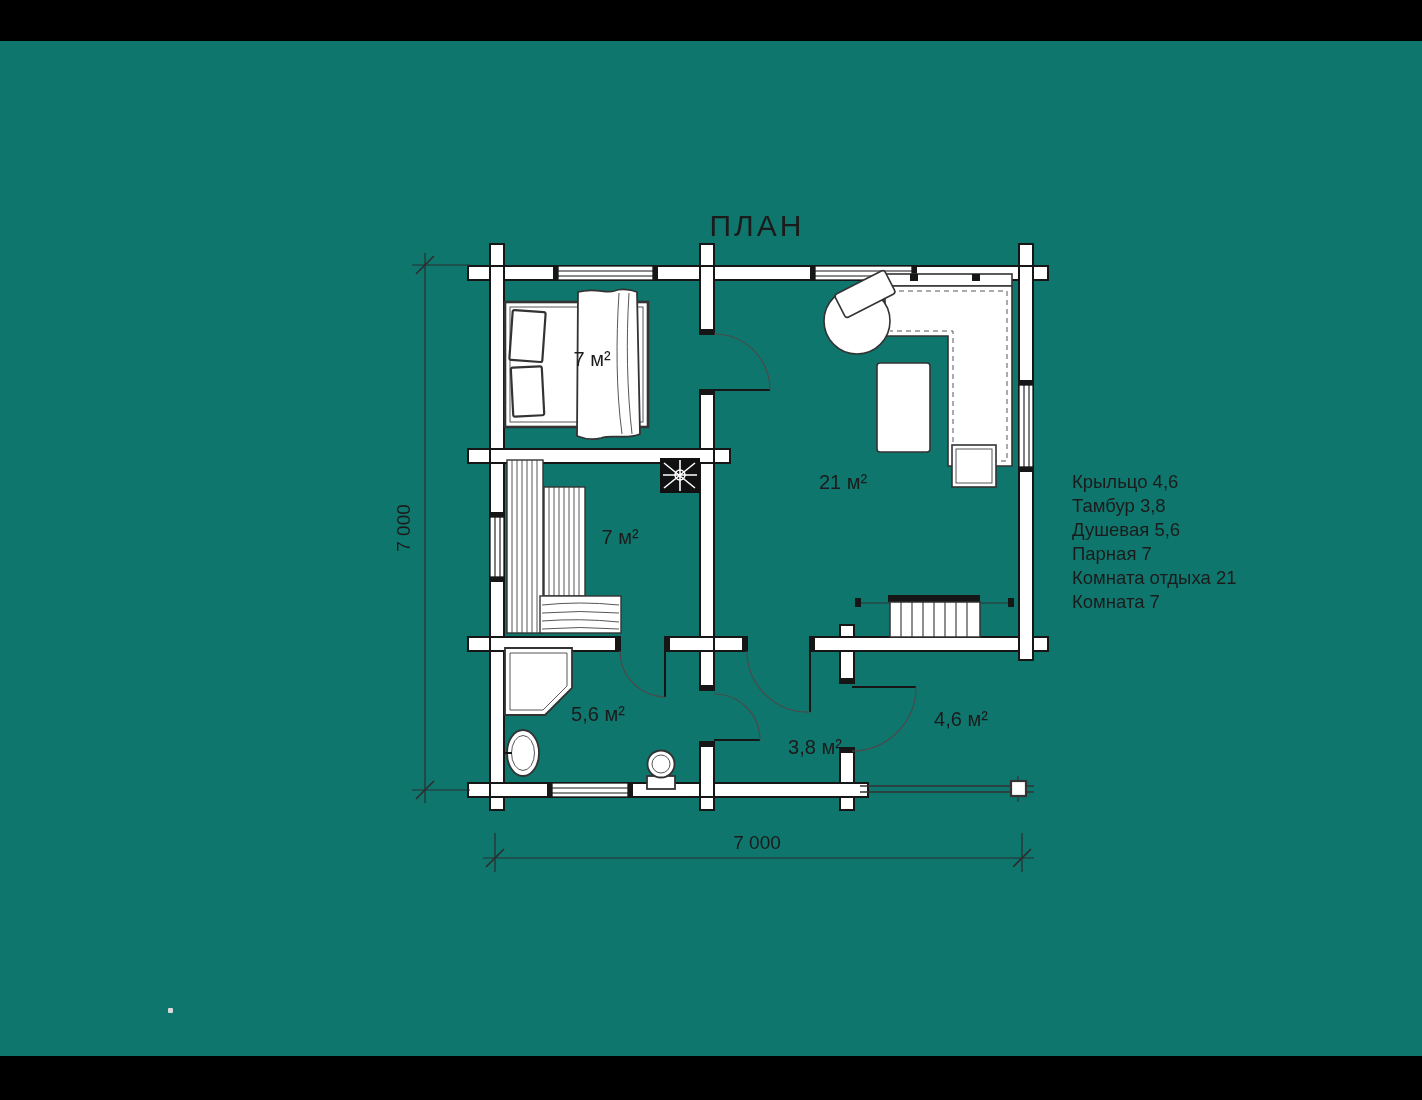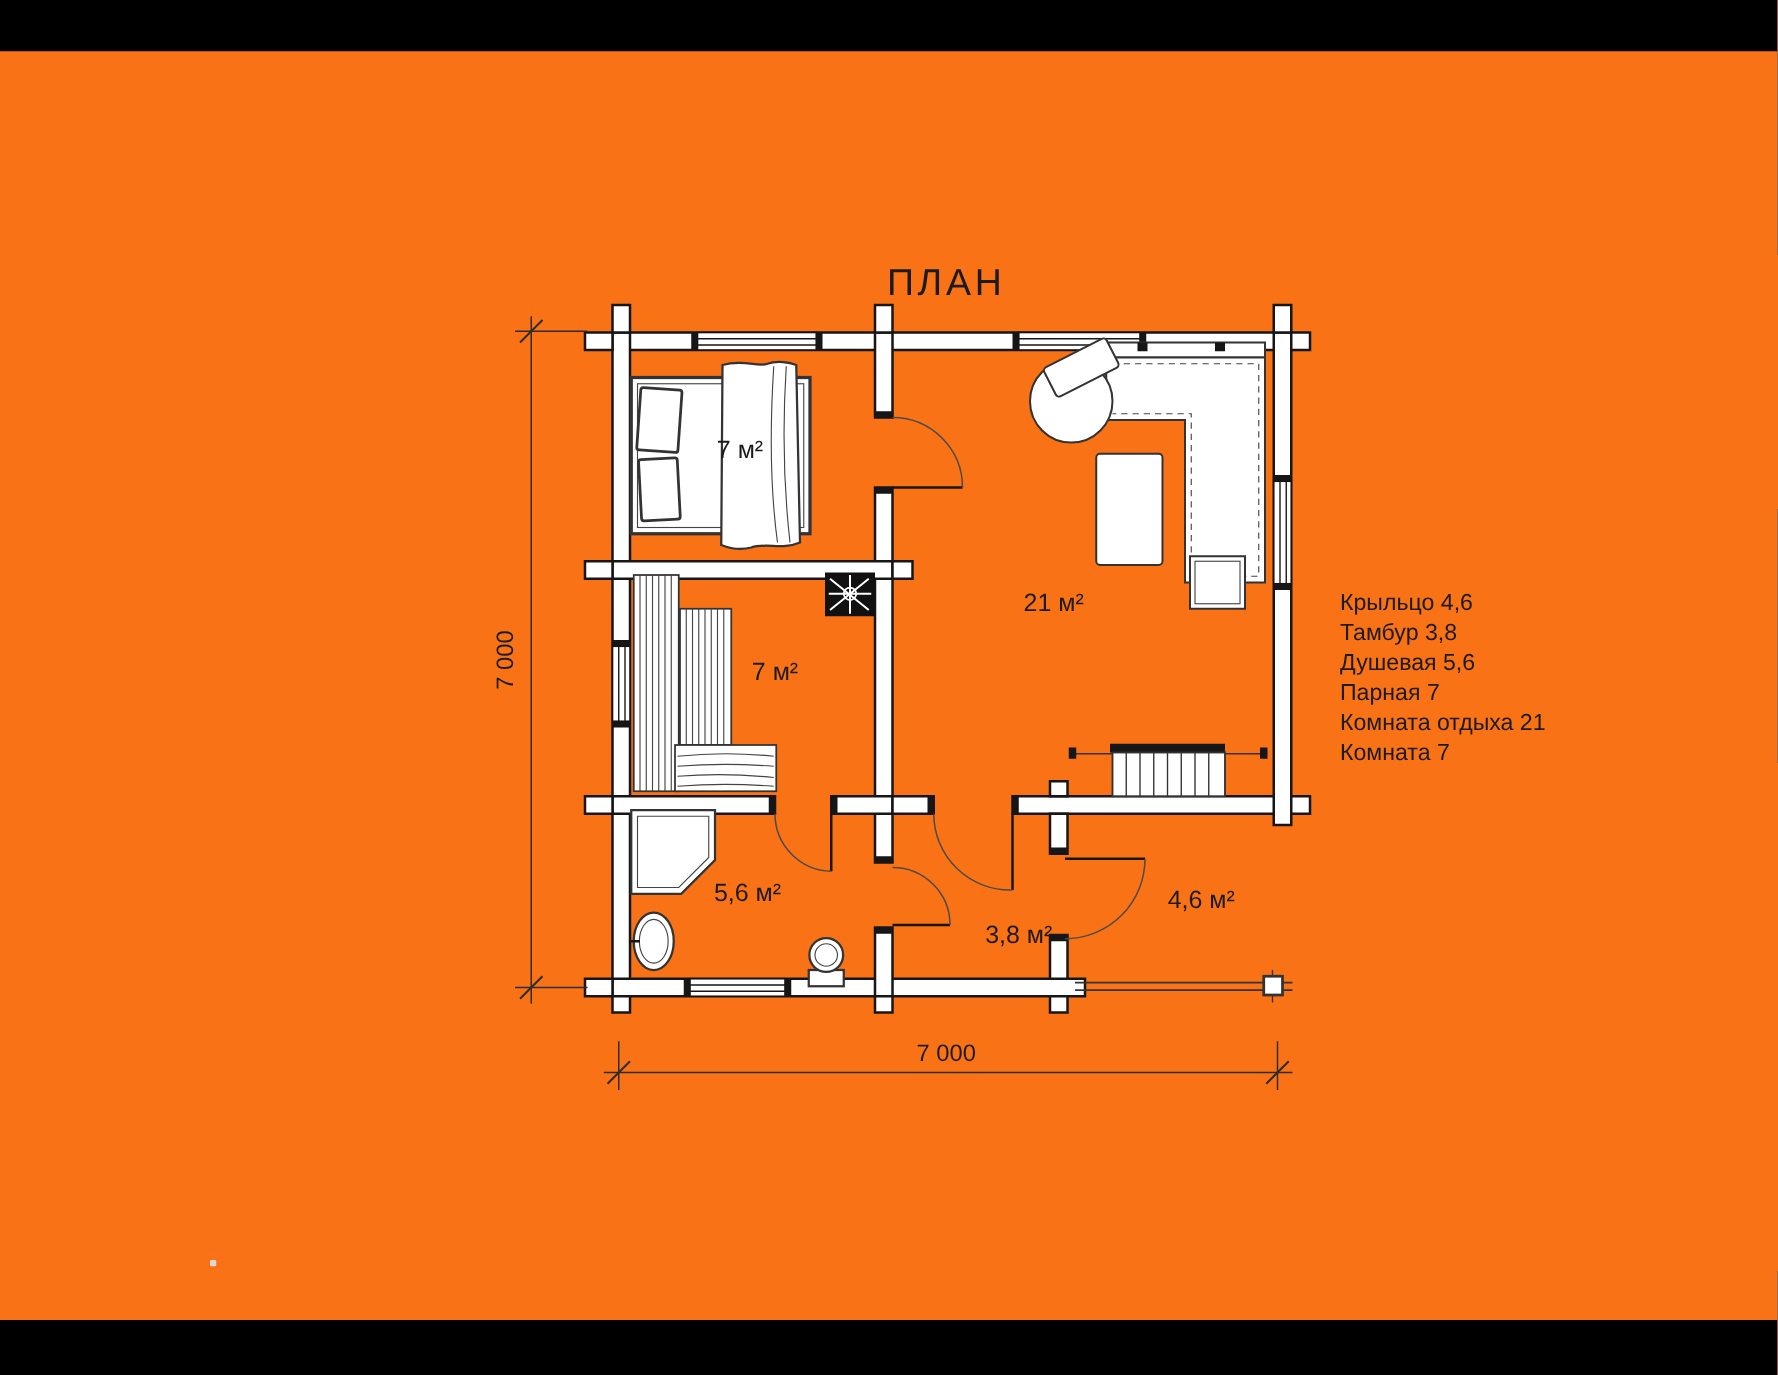--- a/index.html
+++ b/index.html
@@ -1,16 +1,16 @@
 <!DOCTYPE html>
 <html><head>
 <meta charset="utf-8">
 <style>
   html,body{margin:0;padding:0;background:#666;}
-  #stage{position:relative;width:1422px;height:1100px;background:#f97316;overflow:hidden;
+  #stage{position:relative;width:1422px;height:1100px;background:#0f766e;overflow:hidden;
          font-family:"Liberation Sans","DejaVu Sans",sans-serif;}
   .letterbox{position:absolute;left:0;width:1422px;background:#000;}
   #bar-top{top:0;height:41px;}
   #bar-bottom{top:1056px;height:44px;}
   svg{position:absolute;top:0;left:0;}
   svg text{font-family:"Liberation Sans","DejaVu Sans",sans-serif;fill:#1b1b1b;}
   .wall{fill:#ffffff;stroke:#161616;stroke-width:2;}
   .cap{fill:#161616;stroke:none;}
   .win{fill:#ffffff;stroke:#161616;stroke-width:1.3;}
   .winline{stroke:#161616;stroke-width:1.1;fill:none;}

